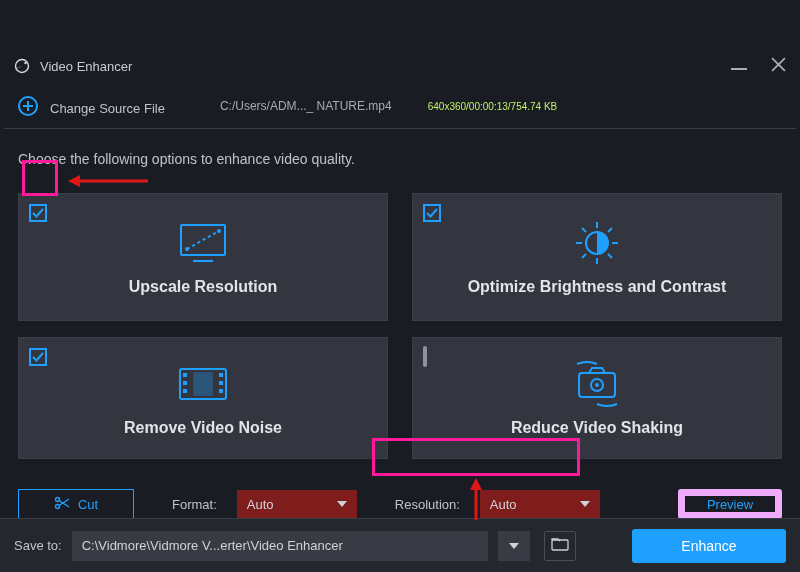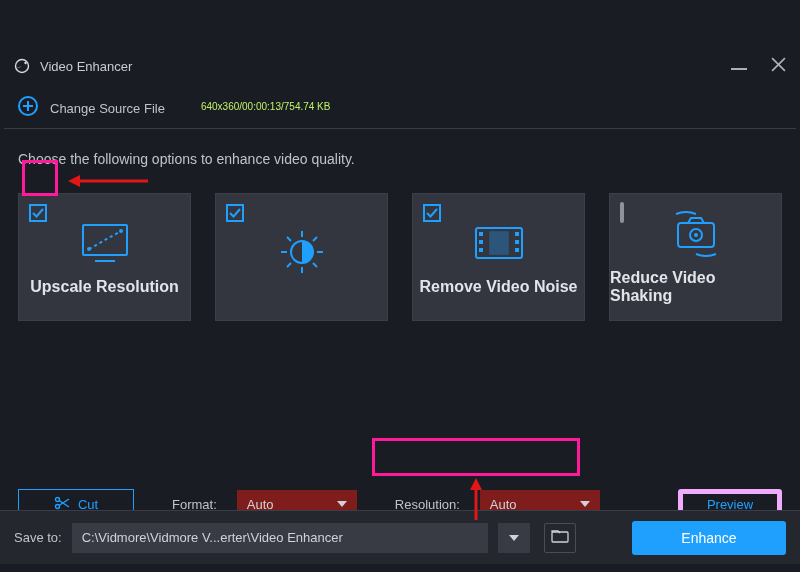--- a/index.html
+++ b/index.html
@@ -23,21 +23,21 @@
   .change-source .plus::after { content:''; position:absolute; width:2px; height:10px; background:#1fa0ff; }
   .change-source-text { color:#bfc3cb; }
   .file-path { margin-left: 55px; font-size:12px; color:#a6aab2; }
   .file-info { margin-left: 36px; font-size:10px; color:#bef264; }
 
   .hr { height:1px; background:#3a3d47; margin: 0 4px; }
 
   
   .content { padding: 22px 18px 10px 18px; }
   .instruction { font-size: 14px; color: #bfc3cb; margin-bottom: 26px; }
-  .grid { display:grid; grid-template-columns: 1fr 1fr 1fr 1fr; grid-template-rows: 128px 122px; gap: 16px 24px; }
+  .grid { display:grid; grid-template-columns: 1fr 1fr; grid-template-rows: 128px 122px; gap: 16px 24px; }
   .card { background:#33363f; border:1px solid #3c3f49; position:relative; display:flex; flex-direction:column; align-items:center; justify-content:center; }
   .card-check { position:absolute; top:10px; left:10px; width:18px; height:18px; }
   .chk { width:18px; height:18px; border:2px solid #1fa0ff; display:inline-flex; align-items:center; justify-content:center; background:transparent; }
   .chk svg { width:12px; height:12px; }
   .chk-empty { width:20px; height:20px; border:2px solid #8e929b; border-radius:2px; }
   .card-icon { height:50px; display:flex; align-items:center; justify-content:center; margin-bottom:10px; }
   .card-label { color:#e2e4e9; font-size:16px; font-weight:600; }
 
   
   .hl-box1 { position:absolute; left:22px; top:160px; width:36px; height:36px; border:3px solid #ff1a9b; pointer-events:none; }
@@ -45,24 +45,24 @@
   .hl-box2 { position:absolute; left:372px; top:438px; width:208px; height:38px; border:3px solid #ff1a9b; pointer-events:none; }
   .arrow2 { position:absolute; left:468px; top:478px; pointer-events:none;}
 
   
   .controls-row { display:flex; align-items:center; padding: 20px 18px 0 18px; gap: 20px;}
   .cut-btn { width:116px; height:30px; border:1px solid #1fa0ff; background:transparent; display:flex; align-items:center; justify-content:center; gap:8px; color:#1fa0ff; font-size:13px; }
   .scissors { display:inline-block; }
   .fld-label { font-size:13px; color:#bfc3cb; }
   .select { width:120px; height:28px; background:#7f1d1d; display:flex; align-items:center; padding:0 10px; color:#cfd2d8; font-size:13px; position:relative; }
   .select .caret { margin-left:auto; }
-  .preview-btn { margin-left:auto; width:104px; height:30px; border:5px solid #f0abfc; display:flex; align-items:center; justify-content:center; color:#1fa0ff; font-size:13px; background:transparent; border-radius:3px;}
-
-  
-  .footer { position:absolute; left:0; bottom:8px; width:800px; height:54px; background:#25272f; border-top:1px solid #3a3d47; display:flex; align-items:center; padding:0 14px; gap:10px; }
+  .preview-btn { margin-left:auto; width:104px; height:30px; border:7px solid #f0abfc; display:flex; align-items:center; justify-content:center; color:#1fa0ff; font-size:13px; background:transparent; border-radius:3px;}
+
+  
+  .footer { position:absolute; left:0; bottom:0; width:800px; height:54px; background:#25272f; border-top:1px solid #3a3d47; display:flex; align-items:center; padding:0 14px; gap:10px; }
   .footer-label { font-size:13px; color:#c2c5cc; }
   .path-input { flex:0 0 auto; width:416px; height:30px; background:#383b44; color:#cfd2d8; font-size:13px; display:flex; align-items:center; padding:0 10px; }
   .dd-btn { width:32px; height:30px; background:#383b44; display:flex; align-items:center; justify-content:center; }
   .folder-btn { width:32px; height:30px; display:flex; align-items:center; justify-content:center; margin-left:4px; border:1px solid #4a4d56; border-radius:2px;}
   .enhance-btn { margin-left:auto; width:154px; height:34px; background:#1fa0ff; color:#fff; border-radius:3px; display:flex; align-items:center; justify-content:center; font-size:14px; }
 
   .caret-down-tri { width:0; height:0; border-left:5px solid transparent; border-right:5px solid transparent; border-top:6px solid #cfd2d8; }
 </style>
 </head>
 <body>
@@ -87,20 +87,21 @@
         </svg>
     </span>
   </div>
 </div>
 
 <div class="toolbar">
   <div class="change-source">
     <span class="plus"></span>
     <span class="change-source-text">Change Source File</span>
   </div>
+  <span class="file-path">C:/Users/ADM..._ NATURE.mp4</span>
   <span class="file-info">640x360/00:00:13/754.74 KB</span>
 </div>
 <div class="hr"></div>
 
 <div class="content">
   <div class="instruction">Choose the following options to enhance video quality.</div>
   <div class="grid">
 
     <div class="card">
       <div class="card-check">
@@ -139,20 +140,21 @@
               <line x1="27" y1="40" x2="27" y2="46"></line>
             <line x1="6" y1="25" x2="12" y2="25"></line>
               <line x1="42" y1="25" x2="48" y2="25"></line>
             <line x1="12" y1="10" x2="16" y2="14"></line>
               <line x1="38" y1="36" x2="42" y2="40"></line>
             <line x1="42" y1="10" x2="38" y2="14"></line>
               <line x1="16" y1="36" x2="12" y2="40"></line>
           </g>
         </svg>
       </div>
+      <div class="card-label">Optimize Brightness and Contrast</div>
     </div>
 
     <div class="card">
       <div class="card-check">
         <span class="chk">
             <svg viewBox="0 0 12 12">
               <polyline points="1,6 4.5,9.5 11,2" fill="none" stroke="#1fa0ff" stroke-width="2"></polyline>
             </svg>
           </span>
       </div>

